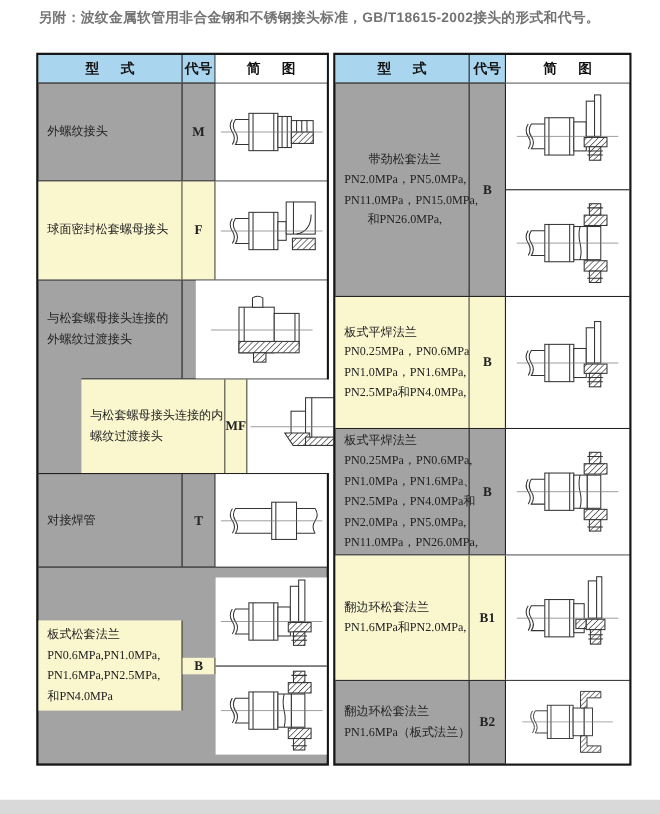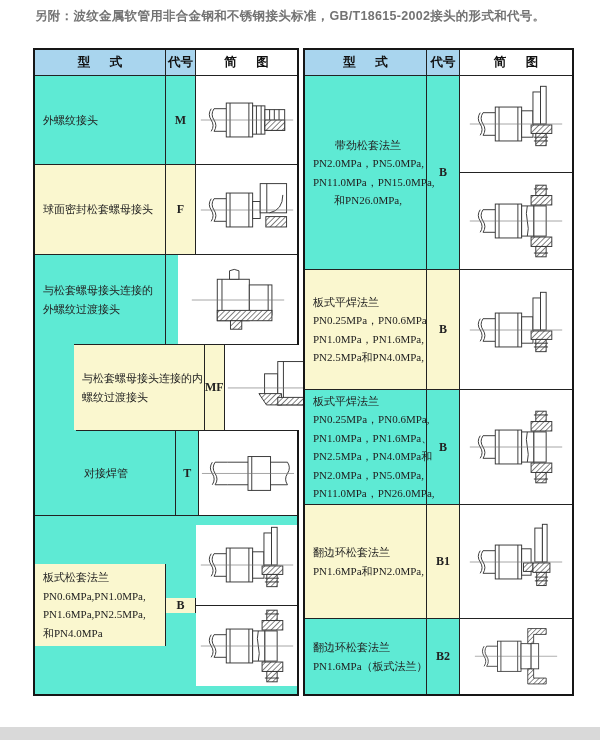--- a/index.html
+++ b/index.html
@@ -2,21 +2,21 @@
 <html style="--header-bg: #a9d5ee; --hl-bg: #faf7cf;"><head>
 <meta charset="utf-8">
 <style>
   html,body{margin:0;padding:0}
   body{width:600px;height:740px;background:#ffffff;position:relative;overflow:hidden;
        font-family:"Liberation Serif","DejaVu Serif",serif;color:#222}
   .title{position:absolute;left:35px;top:8px;width:540px;
          font-family:"Liberation Sans","DejaVu Sans",sans-serif;
          font-weight:600;font-size:12.5px;letter-spacing:.3px;color:#737373;white-space:nowrap}
   .tables{position:absolute;left:33px;top:48px;display:flex;gap:4px}
-  .tbl{border:2px solid #161616;background:#5eead4}
+  .tbl{border:2px solid #161616;background:#a3a3a3}
   .tbl-left{width:262px}
   .tbl-right{width:267px}
   .thead{display:flex;height:25px;background:var(--header-bg,#a9d5ee)}
   .trow{display:flex;border-top:1px solid #222}
   .cell{box-sizing:border-box}
   .c-type{display:flex;flex-direction:column;justify-content:center;
           padding:4px 3px 4px 8px;border-right:1px solid #222}
   .c-code{display:flex;align-items:center;justify-content:center;
           border-right:1px solid #222;font-size:12px;font-weight:600}
   .c-diag{flex:1;display:flex;flex-direction:column;background:#fff}
@@ -146,21 +146,21 @@
               <rect class="ln" x="42" y="27" width="14" height="24"></rect>
               <rect class="ln" x="56" y="14" width="32" height="46"></rect>
               <line class="lnn" x1="62" y1="14" x2="62" y2="60"></line>
               <polygon class="ht" points="36,48 60,48 60,60 44,60"></polygon>
               <rect class="ht" x="56" y="52" width="32" height="8"></rect>
               <line class="cl" x1="3" y1="42" x2="101" y2="42"></line>
             </svg>
           </div>
         </div>
       </div>
-      <div class="trow" style="height: 84px; margin-left: 41px;">
+      <div class="trow" style="height: 84px;">
         <div class="cell c-type">
           <div class="tline">对接焊管</div>
         </div>
         <div class="cell c-code">
           <span>T</span>
         </div>
         <div class="cell c-diag">
           <div class="dsub">
             <svg class="fit" viewBox="0 0 104 84">
               <path class="lnn" d="M30,30 L17,30 Q13,36 17,42 Q21,48 17,54 L30,54"></path>

